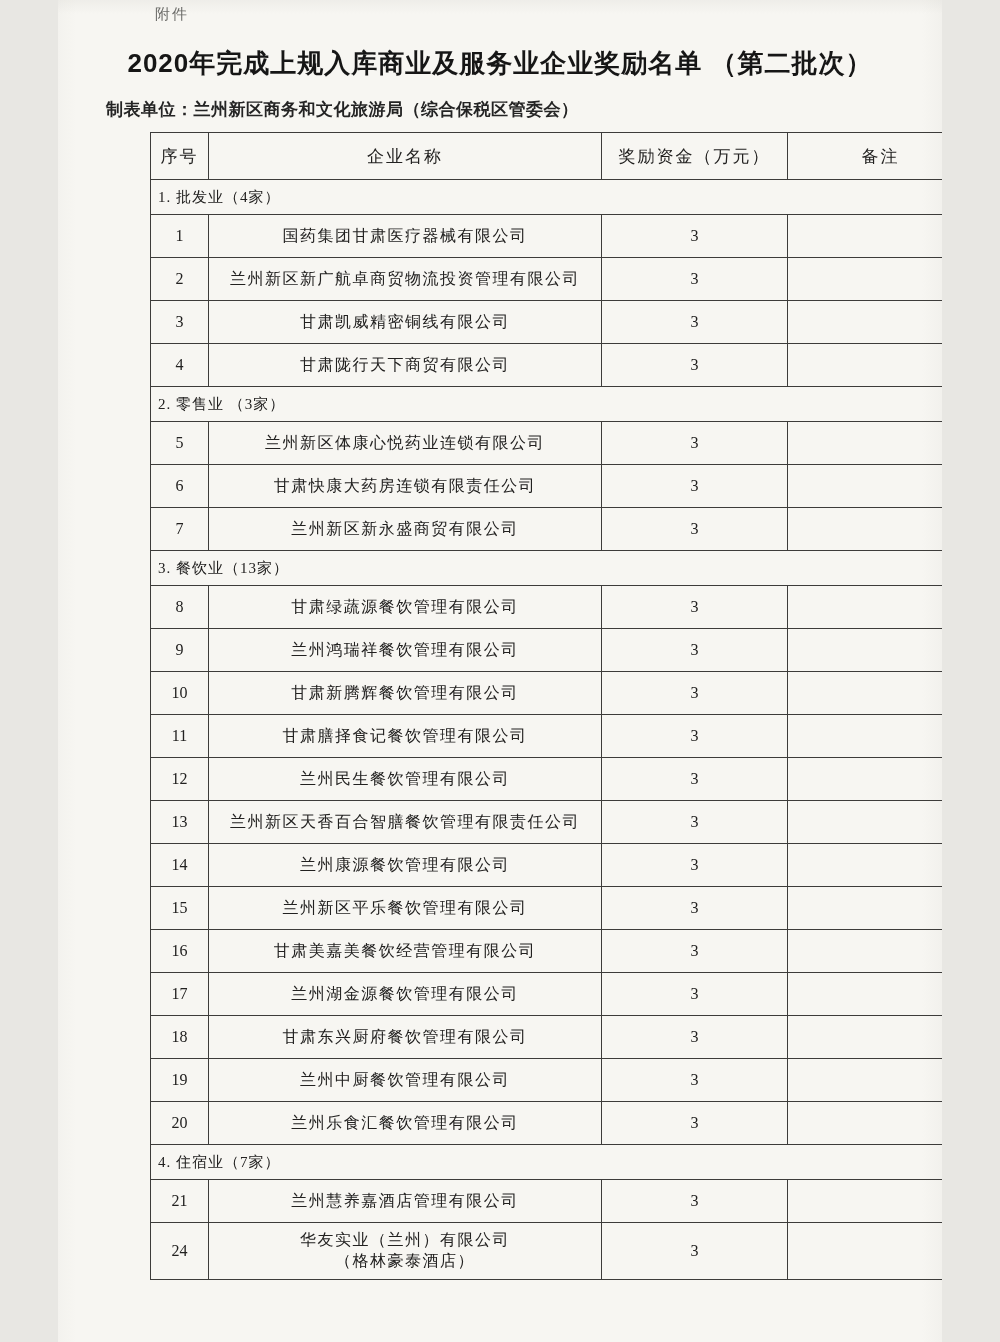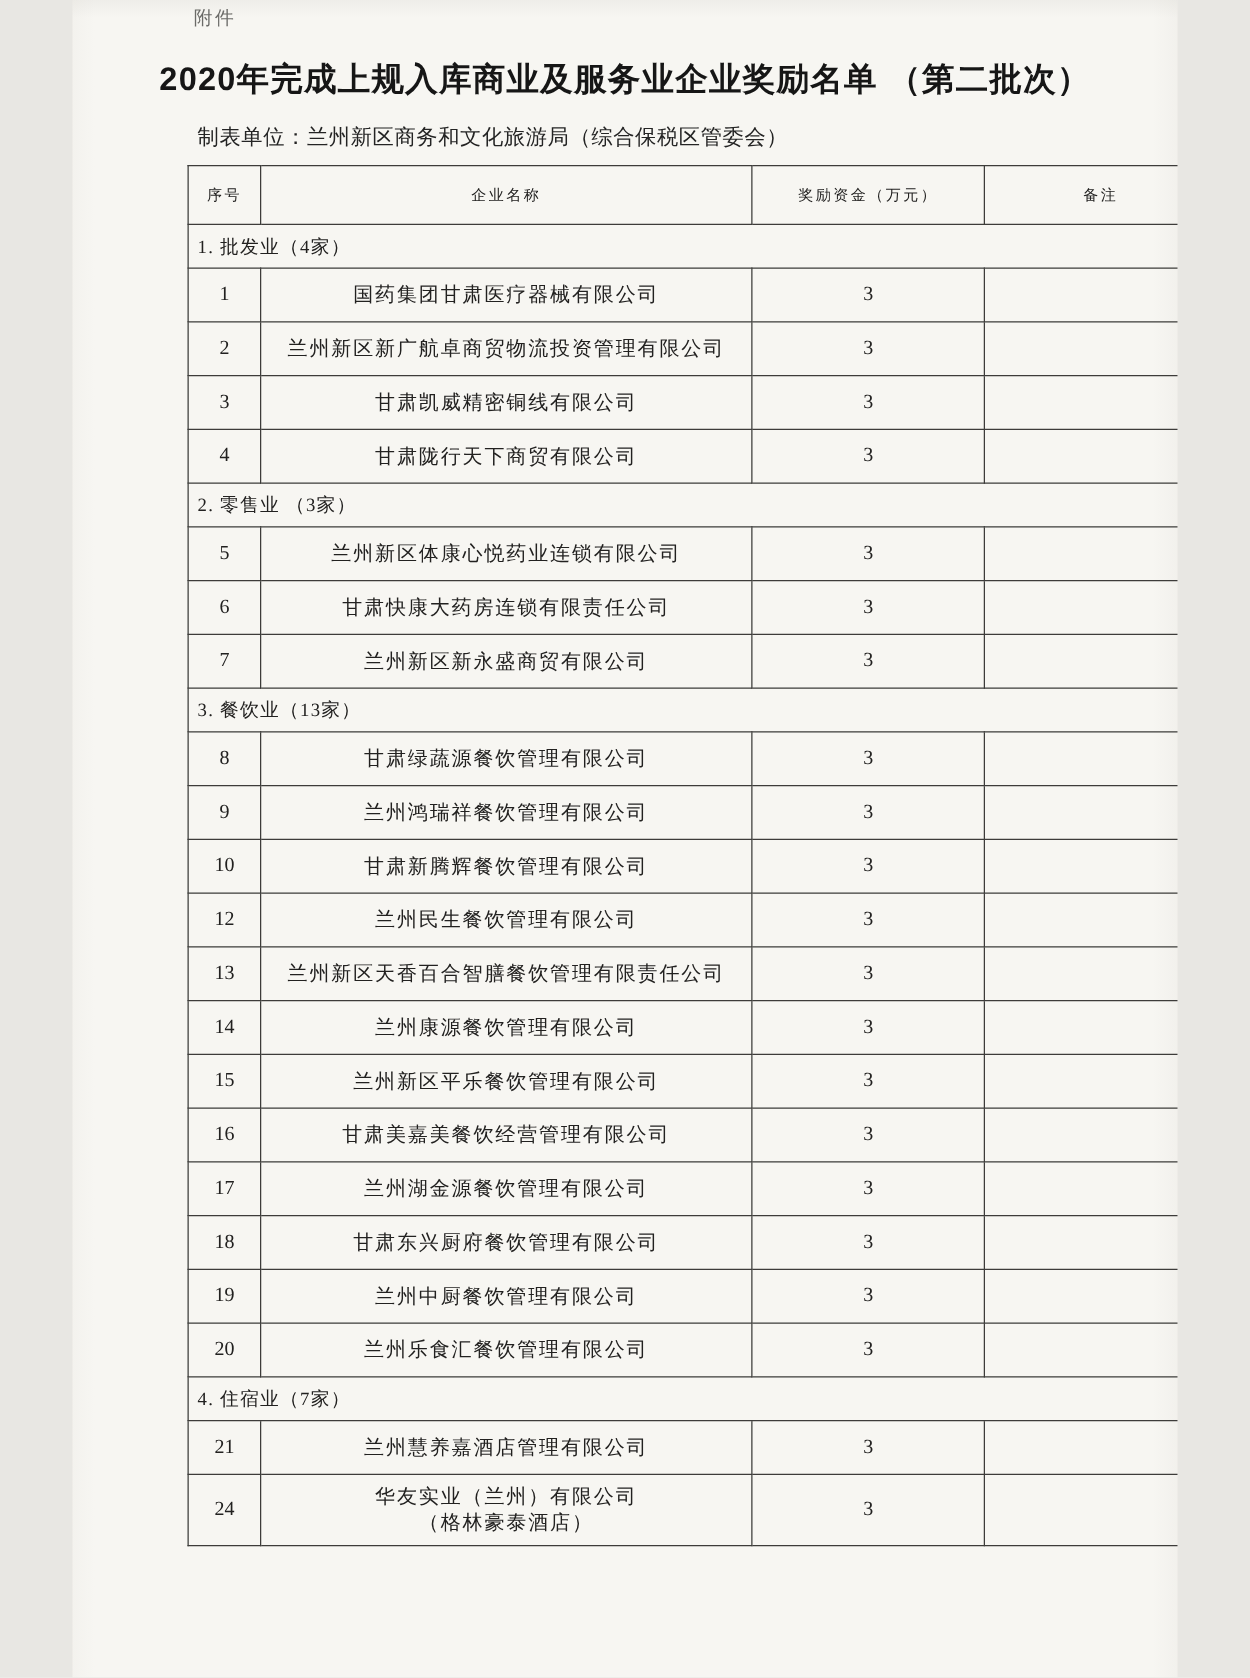--- a/index.html
+++ b/index.html
@@ -32,23 +32,23 @@
   .doc-title {
     padding-top: 46px;
     text-align: center;
     font-family: "Liberation Sans", "DejaVu Sans", sans-serif;
     font-weight: bold;
     font-size: 26px;
     letter-spacing: 1px;
     color: #161616;
   }
   .prepared-by {
-    margin: 17px 0 0 100px;
+    margin: 17px 0 0 48px;
     font-size: 17px;
-    font-weight: normal;
+    font-weight: bold;
     color: #242424;
     letter-spacing: 0.5px;
   }
   table.reward-table {
     border-collapse: collapse;
     table-layout: fixed;
     width: 823px;
     margin: 11px 0 0 92px;
     background: transparent;
   }
@@ -59,21 +59,21 @@
   .reward-table th,
   .reward-table td {
     border: 1.6px solid #3d3c3a;
     text-align: center;
     vertical-align: middle;
     padding: 0;
     color: #222120;
   }
   .reward-table th {
     height: 46px;
-    font-size: 12px;
+    font-size: 17px;
     font-weight: normal;
     letter-spacing: 2px;
   }
   tr.section-row td {
     height: 34px;
     text-align: left;
     padding-left: 7px;
     font-size: 15px;
     letter-spacing: 1px;
   }
@@ -182,20 +182,26 @@
           <td class="cell-amount">3</td>
           <td class="cell-remark"></td>
         </tr>
         <tr class="data-row">
           <td class="cell-no">10</td>
           <td class="cell-name">甘肃新腾辉餐饮管理有限公司</td>
           <td class="cell-amount">3</td>
           <td class="cell-remark"></td>
         </tr>
         <tr class="data-row">
+          <td class="cell-no">11</td>
+          <td class="cell-name">甘肃膳择食记餐饮管理有限公司</td>
+          <td class="cell-amount">3</td>
+          <td class="cell-remark"></td>
+        </tr>
+        <tr class="data-row">
           <td class="cell-no">12</td>
           <td class="cell-name">兰州民生餐饮管理有限公司</td>
           <td class="cell-amount">3</td>
           <td class="cell-remark"></td>
         </tr>
         <tr class="data-row">
           <td class="cell-no">13</td>
           <td class="cell-name">兰州新区天香百合智膳餐饮管理有限责任公司</td>
           <td class="cell-amount">3</td>
           <td class="cell-remark"></td>

